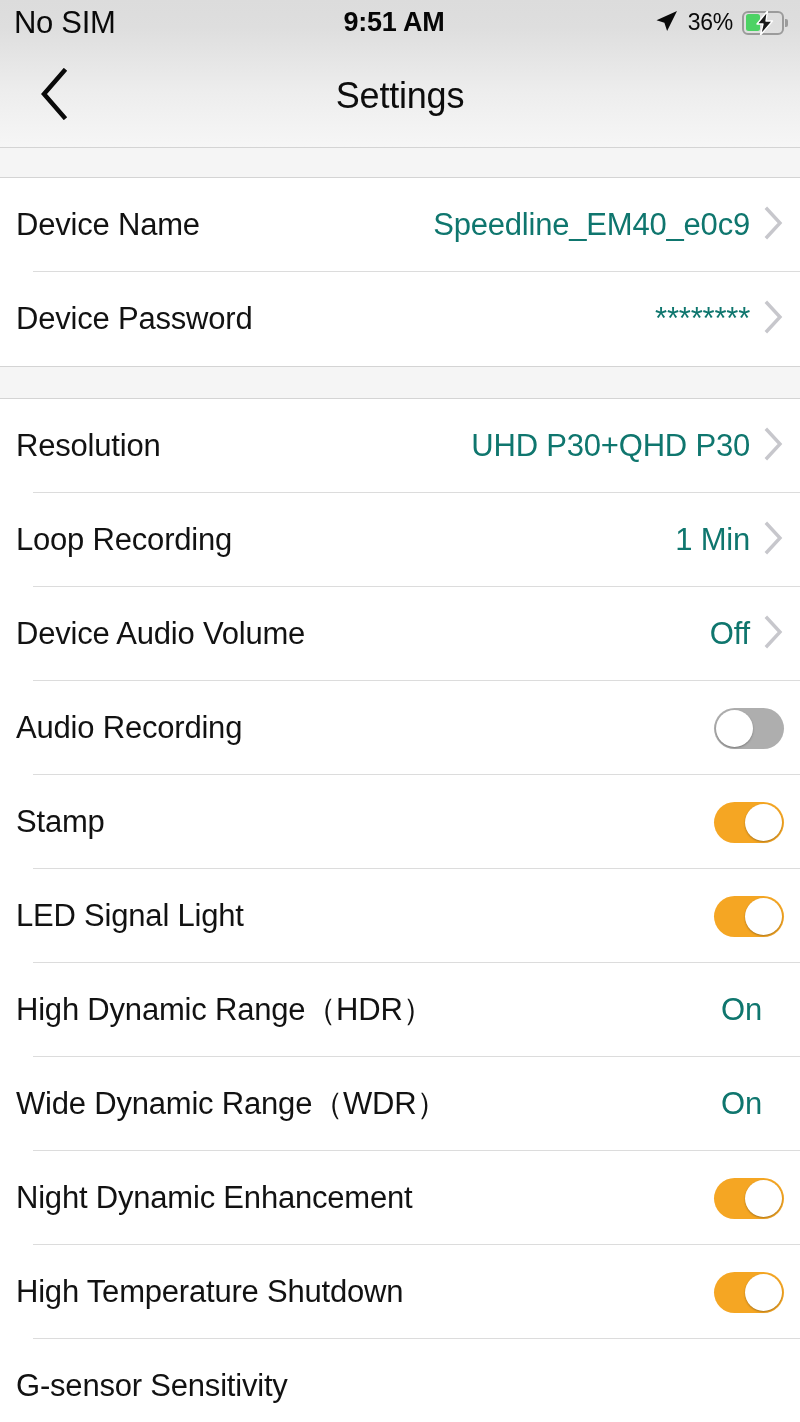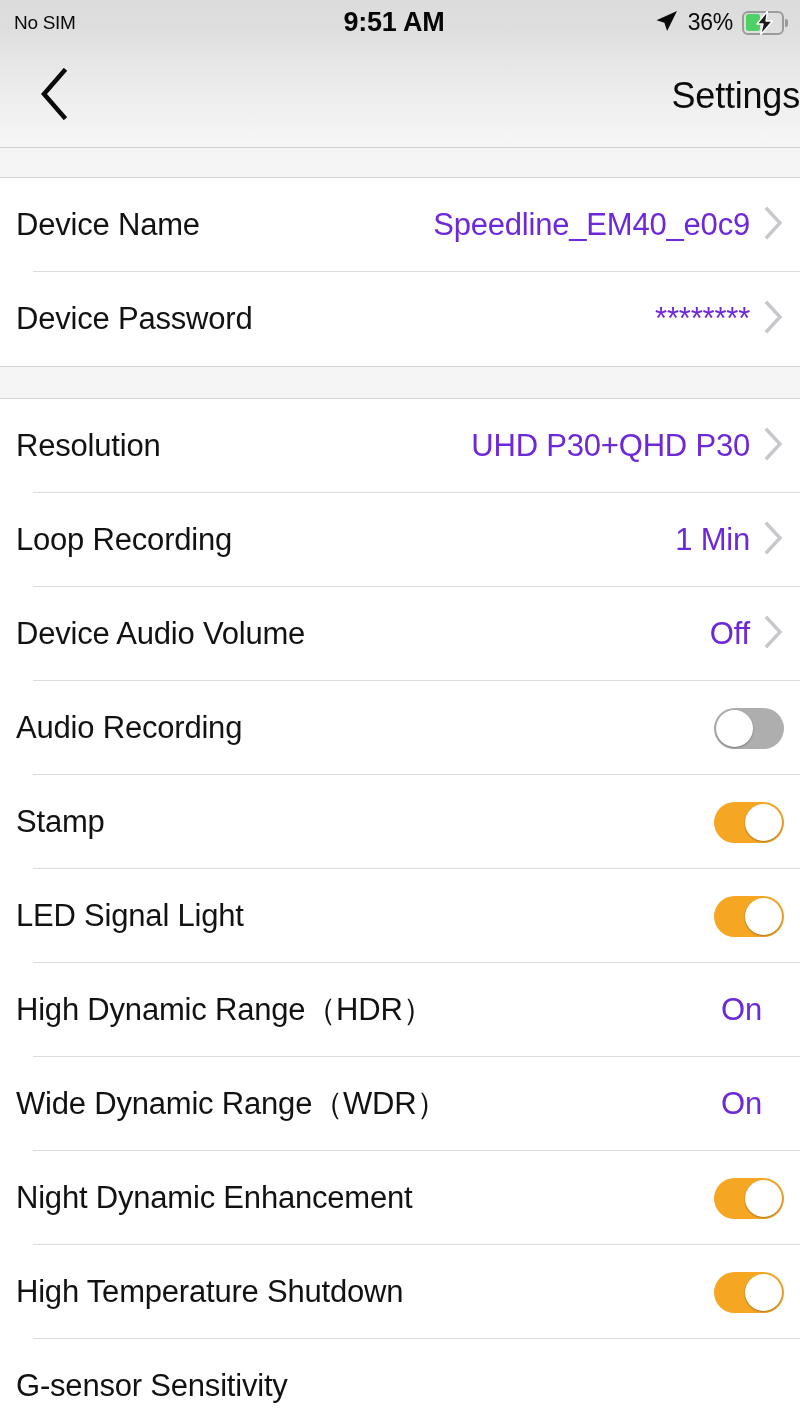--- a/index.html
+++ b/index.html
@@ -11,21 +11,21 @@
     overflow:hidden;
   }
   .phone { position:relative; width:800px; height:1422px; background:#fff; }
 
   
   .statusbar {
     position:relative; height:45px; width:100%;
     background:linear-gradient(to bottom,#dcdcdc 0%,#dedede 60%,#e2e2e2 100%);
     display:flex; align-items:center;
   }
-  .sb-left  { position:absolute; left:14px; font-size:19px; color:#0a0a0a; letter-spacing:-0.3px; }
+  .sb-left  { position:absolute; left:14px; font-size:31px; color:#0a0a0a; letter-spacing:-0.3px; }
   .sb-center{ position:absolute; left:0; right:12px; text-align:center; font-size:27px; font-weight:600; color:#060606; letter-spacing:-0.2px;}
   .sb-right { position:absolute; right:12px; display:flex; align-items:center; gap:9px; }
   .loc-arrow { display:block; }
   .sb-batt-pct { font-size:23px; color:#0a0a0a; letter-spacing:-0.3px; }
   .battery { position:relative; width:46px; height:24px; }
   .batt-body {
     position:absolute; left:0; top:0; width:42px; height:24px;
     border:2.5px solid #9b9b9b; border-radius:6px; background:transparent;
   }
   .batt-fill {
@@ -43,21 +43,21 @@
     position:relative; height:102px; width:100%;
     background:linear-gradient(to bottom,#e2e2e2 0%,#ededed 45%,#f6f6f6 100%);
     display:flex; align-items:center;
   }
   .back-btn {
     position:absolute; left:26px; top:50%; transform:translateY(-50%);
     width:56px; height:56px; display:flex; align-items:center; justify-content:center;
     cursor:pointer;
   }
   .nav-title {
-    position:absolute; left:0; right:0; text-align:right;
+    position:absolute; left:0; right:0; text-align:center;
     font-size:36px; color:#0d0d0d; letter-spacing:-0.2px;
   }
 
   
   .gap {
     width:100%; background:#f5f5f5;
     border-top:1px solid #d4d4d4;
     border-bottom:1px solid #d4d4d4;
   }
   .gap-top { height:31px; }
@@ -73,21 +73,21 @@
     content:""; position:absolute; left:33px; right:0; bottom:0;
     height:1px; background:#dcdcdc;
   }
   .row-label {
     font-size:31px; color:#121212; letter-spacing:-0.2px; white-space:nowrap;
   }
   .row-right {
     margin-left:auto; display:flex; align-items:center; gap:14px;
   }
   .row-value {
-    font-size:31px; color:#6d28d9; letter-spacing:-0.2px; white-space:nowrap;
+    font-size:31px; color:#0f766e; letter-spacing:-0.2px; white-space:nowrap;
   }
   .chev { display:block; flex:0 0 auto; }
   .value-pad-right { padding-right:22px; }
 
   
   .toggle {
     position:relative; width:70px; height:41px; border-radius:21px;
     cursor:pointer; flex:0 0 auto;
   }
   .toggle.on  { background:#f5a623; }

